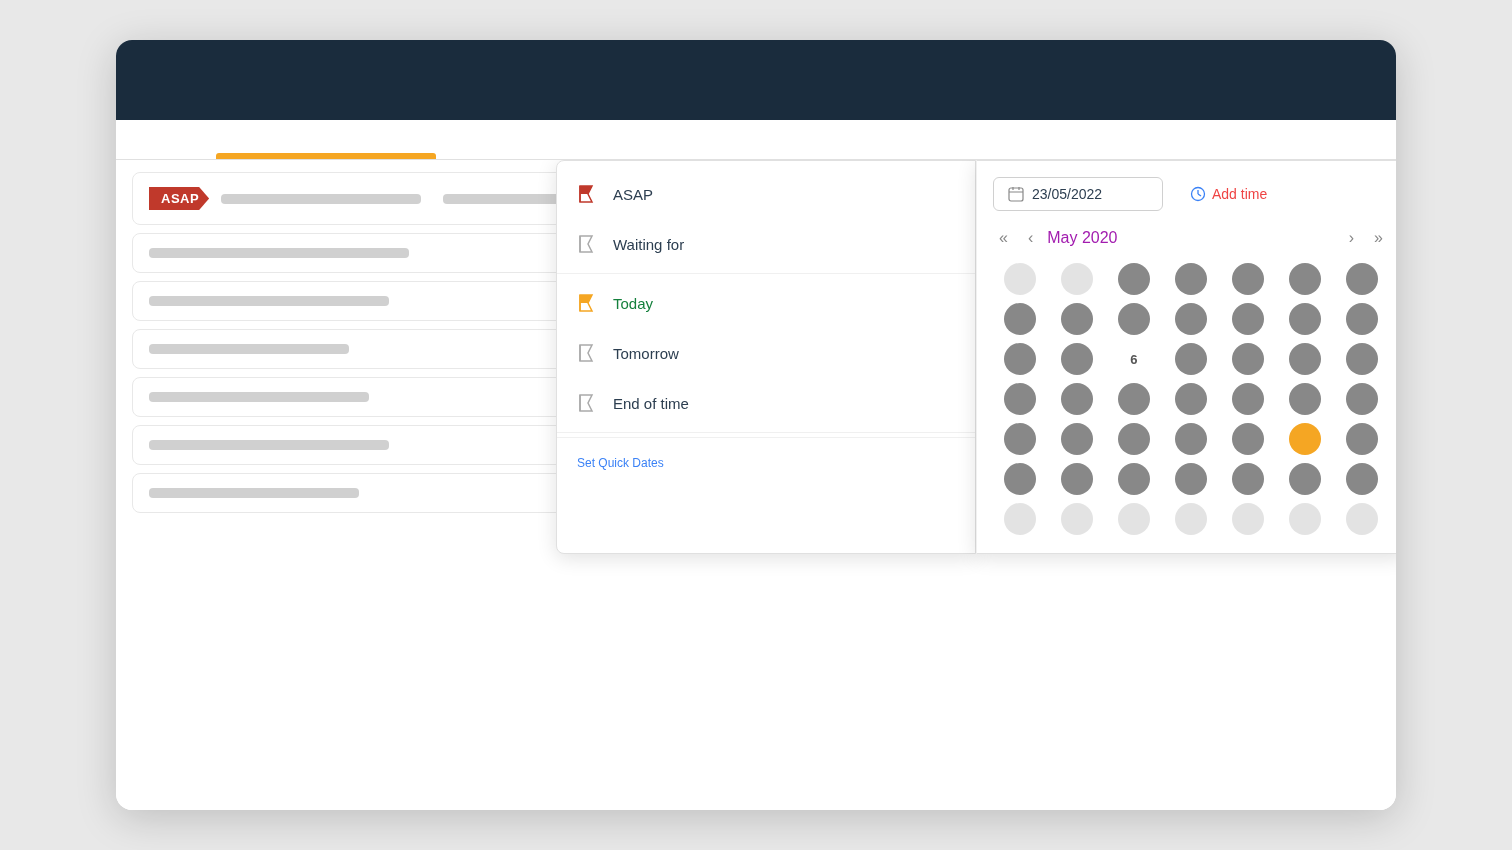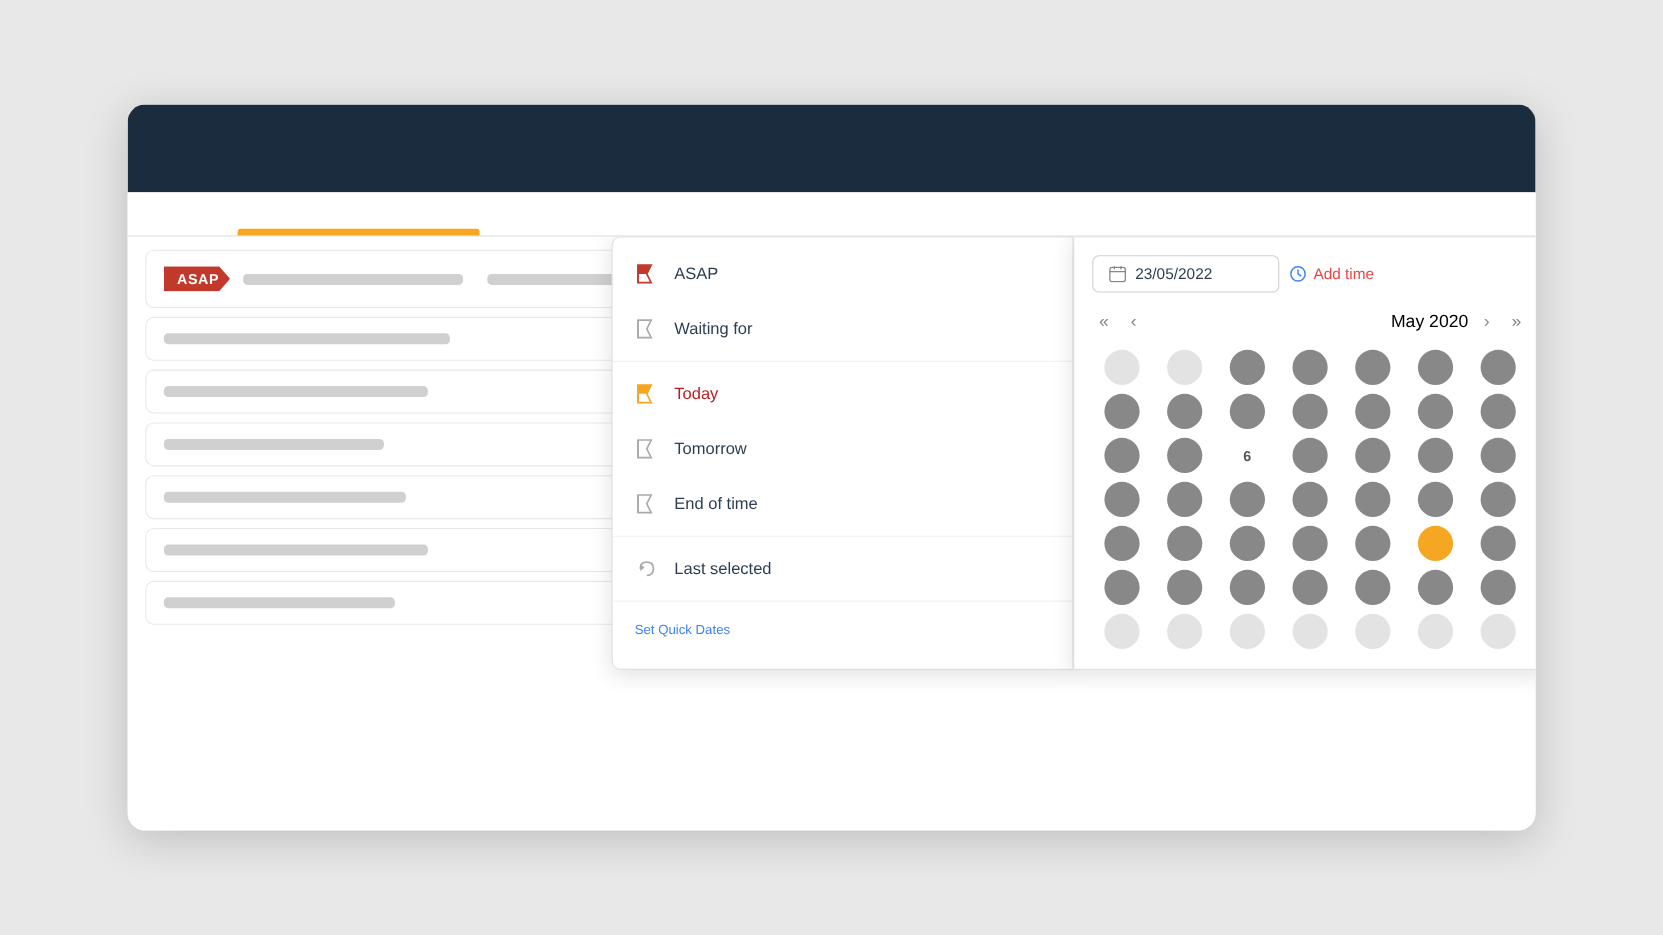--- a/index.html
+++ b/index.html
@@ -8,21 +8,21 @@
       font-family: -apple-system, BlinkMacSystemFont, 'Segoe UI', sans-serif;
       display: flex;
       align-items: center;
       justify-content: center;
       min-height: 850px;
       width: 1512px;
     }
 
     .app-window {
       width: 1280px;
-      height: 660px;
+      height: 770px;
       background: #fff;
       border-radius: 16px;
       overflow: hidden;
       box-shadow: 0 8px 40px rgba(0,0,0,0.18);
       position: relative;
       display: flex;
       flex-direction: column;
     }
 
     .title-bar {
@@ -143,21 +143,21 @@
       justify-content: center;
       flex-shrink: 0;
     }
 
     .menu-item-label {
       font-size: 15px;
       color: #2c3e50;
     }
 
     .menu-item.today .menu-item-label {
-      color: #b91c1c;
+      color: #15803d;
     }
 
     .menu-divider {
       height: 1px;
       background: #f0f0f0;
       margin: 4px 0;
     }
 
     .set-quick-dates {
       padding: 14px 20px;
@@ -173,21 +173,21 @@
       border: 1px solid #e0e0e0;
       border-radius: 0 8px 8px 0;
       box-shadow: 0 4px 20px rgba(0,0,0,0.12);
       padding: 16px;
       border-left: 1px solid #f0f0f0;
     }
 
     .calendar-date-input {
       display: flex;
       align-items: center;
-      gap: 9px;
+      gap: 27px;
       margin-bottom: 16px;
     }
 
     .date-field {
       display: flex;
       align-items: center;
       gap: 8px;
       border: 1px solid #d0d0d0;
       border-radius: 6px;
       padding: 8px 14px;
@@ -220,23 +220,23 @@
       color: #888;
       cursor: pointer;
       font-size: 16px;
       padding: 2px 6px;
       user-select: none;
     }
 
     .calendar-nav-title {
       font-size: 16px;
       font-weight: 500;
-      color: #000000;
+      color: #a21caf;
       flex: 1;
-      text-align: right;
+      text-align: left;
     }
 
     
     .calendar-grid {
       display: grid;
       grid-template-columns: repeat(7, 1fr);
       gap: 4px;
     }
 
     .cal-day {
@@ -372,29 +372,20 @@
                 <polygon points="2,2 14,2 10,10 14,18 2,18" fill="none" stroke="#aaa" stroke-width="1.5"></polygon>
                 <line x1="2" y1="2" x2="2" y2="18" stroke="#aaa" stroke-width="1.5"></line>
               </svg>
             </div>
             <span class="menu-item-label">End of time</span>
           </div>
 
 
           <div class="menu-divider"></div>
 
-          <div class="menu-item">
-            <div class="menu-item-icon">
-              <svg width="20" height="20" viewBox="0 0 20 20">
-                <path d="M4,10 Q4,4 10,4 Q16,4 16,10 Q16,16 10,16" fill="none" stroke="#aaa" stroke-width="1.5"></path>
-                <polygon points="4,6 4,12 8,9" fill="#aaa"></polygon>
-              </svg>
-            </div>
-            <span class="menu-item-label">Last selected</span>
-          </div>
 
           <div class="menu-divider"></div>
 
           <div class="set-quick-dates">Set Quick Dates</div>
         </div>
 
         <div class="calendar-panel">
 
           <div class="calendar-date-input">
             <div class="date-field">

